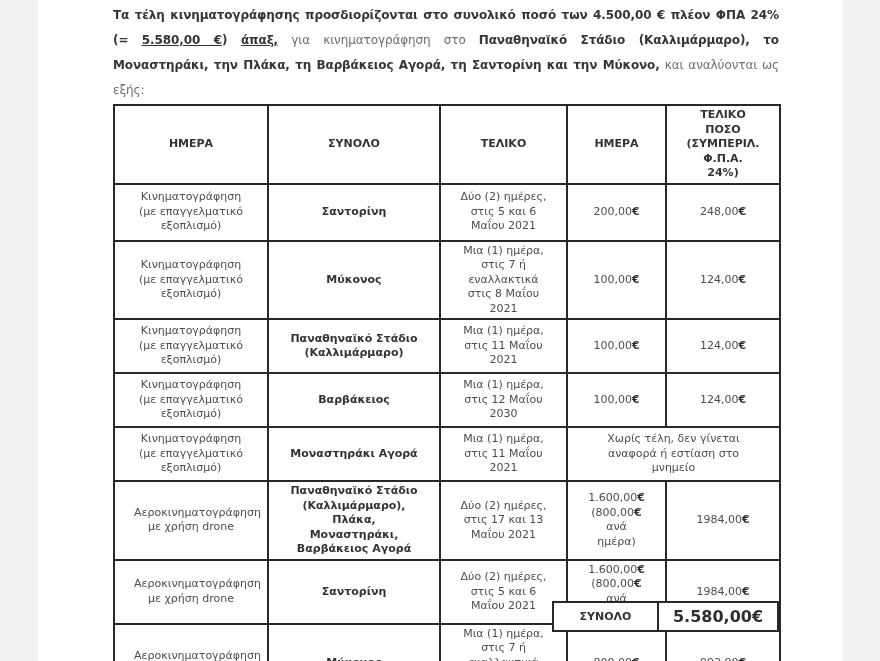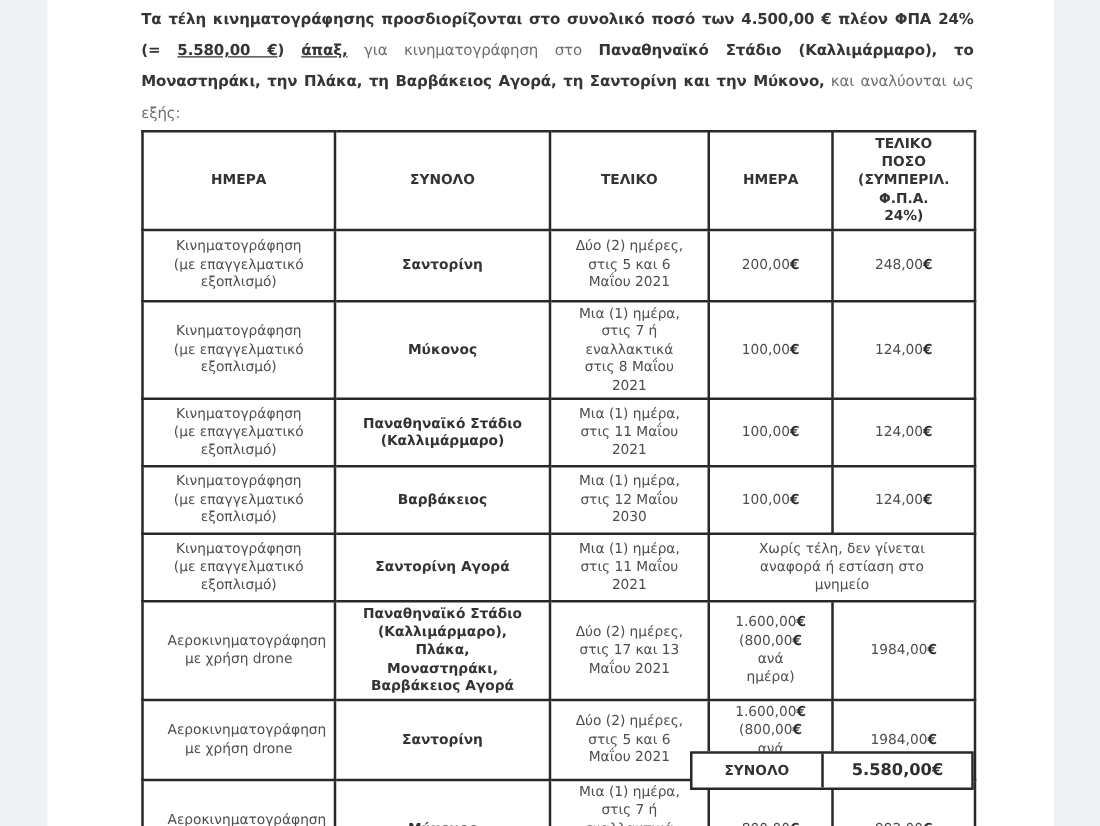--- a/index.html
+++ b/index.html
@@ -83,21 +83,21 @@
   }
   .total-label {
     width: 103px;
     border-right: 2px solid #282828;
     display: flex; align-items: center; justify-content: center;
     font-weight: bold; font-size: 11px; color: #333333;
   }
   .total-value {
     flex: 1;
     display: flex; align-items: center; justify-content: center;
-    font-weight: bold; font-size: 13px; color: #2e2e2e;
+    font-weight: bold; font-size: 16px; color: #2e2e2e;
   }
 </style>
 </head>
 <body>
 
 <div class="canvas">
   <div class="page">
 
     <p class="intro"><span class="seg bold">Τα τέλη κινηματογράφησης προσδιορίζονται στο συνολικό ποσό των 4.500,00 € πλέον ΦΠΑ 24% (= </span><span class="seg bold-underline">5.580,00 €</span><span class="seg bold">) </span><span class="seg bold-underline">άπαξ,</span><span class="seg gray"> για κινηματογράφηση στο </span><span class="seg bold">Παναθηναϊκό Στάδιο (Καλλιμάρμαρο), το Μοναστηράκι, την Πλάκα, τη Βαρβάκειος Αγορά, τη Σαντορίνη και την Μύκονο,</span><span class="seg gray"> και αναλύονται ως εξής:</span></p>
 
@@ -142,21 +142,21 @@
           </tr>
           <tr>
             <td class="purpose">Κινηματογράφηση (με επαγγελματικό εξοπλισμό)</td>
             <td class="place">Βαρβάκειος</td>
             <td class="day">Μια (1) ημέρα, στις 12 Μαΐου 2030</td>
             <td class="amt">100,00<span class="eu">€</span></td>
             <td class="amt">124,00<span class="eu">€</span></td>
           </tr>
           <tr>
             <td class="purpose">Κινηματογράφηση (με επαγγελματικό εξοπλισμό)</td>
-            <td class="place">Σαντορίνη Αγορά</td>
+            <td class="place">Μοναστηράκι Αγορά</td>
             <td class="day">Μια (1) ημέρα, στις 11 Μαΐου 2021</td>
             <td class="note" colspan="2">Χωρίς τέλη, δεν γίνεται αναφορά ή εστίαση στο μνημείο</td>
           </tr>
           <tr>
             <td class="purpose">Αεροκινηματογράφηση με χρήση drone</td>
             <td class="place">Παναθηναϊκό Στάδιο (Καλλιμάρμαρο), Πλάκα, Μοναστηράκι, Βαρβάκειος Αγορά</td>
             <td class="day">Δύο (2) ημέρες, στις 17 και 13 Μαΐου 2021</td>
             <td class="amt">1.600,00<span class="eu">€</span> (800,00<span class="eu">€</span> ανά ημέρα)</td>
             <td class="amt">1984,00<span class="eu">€</span></td>
           </tr>

